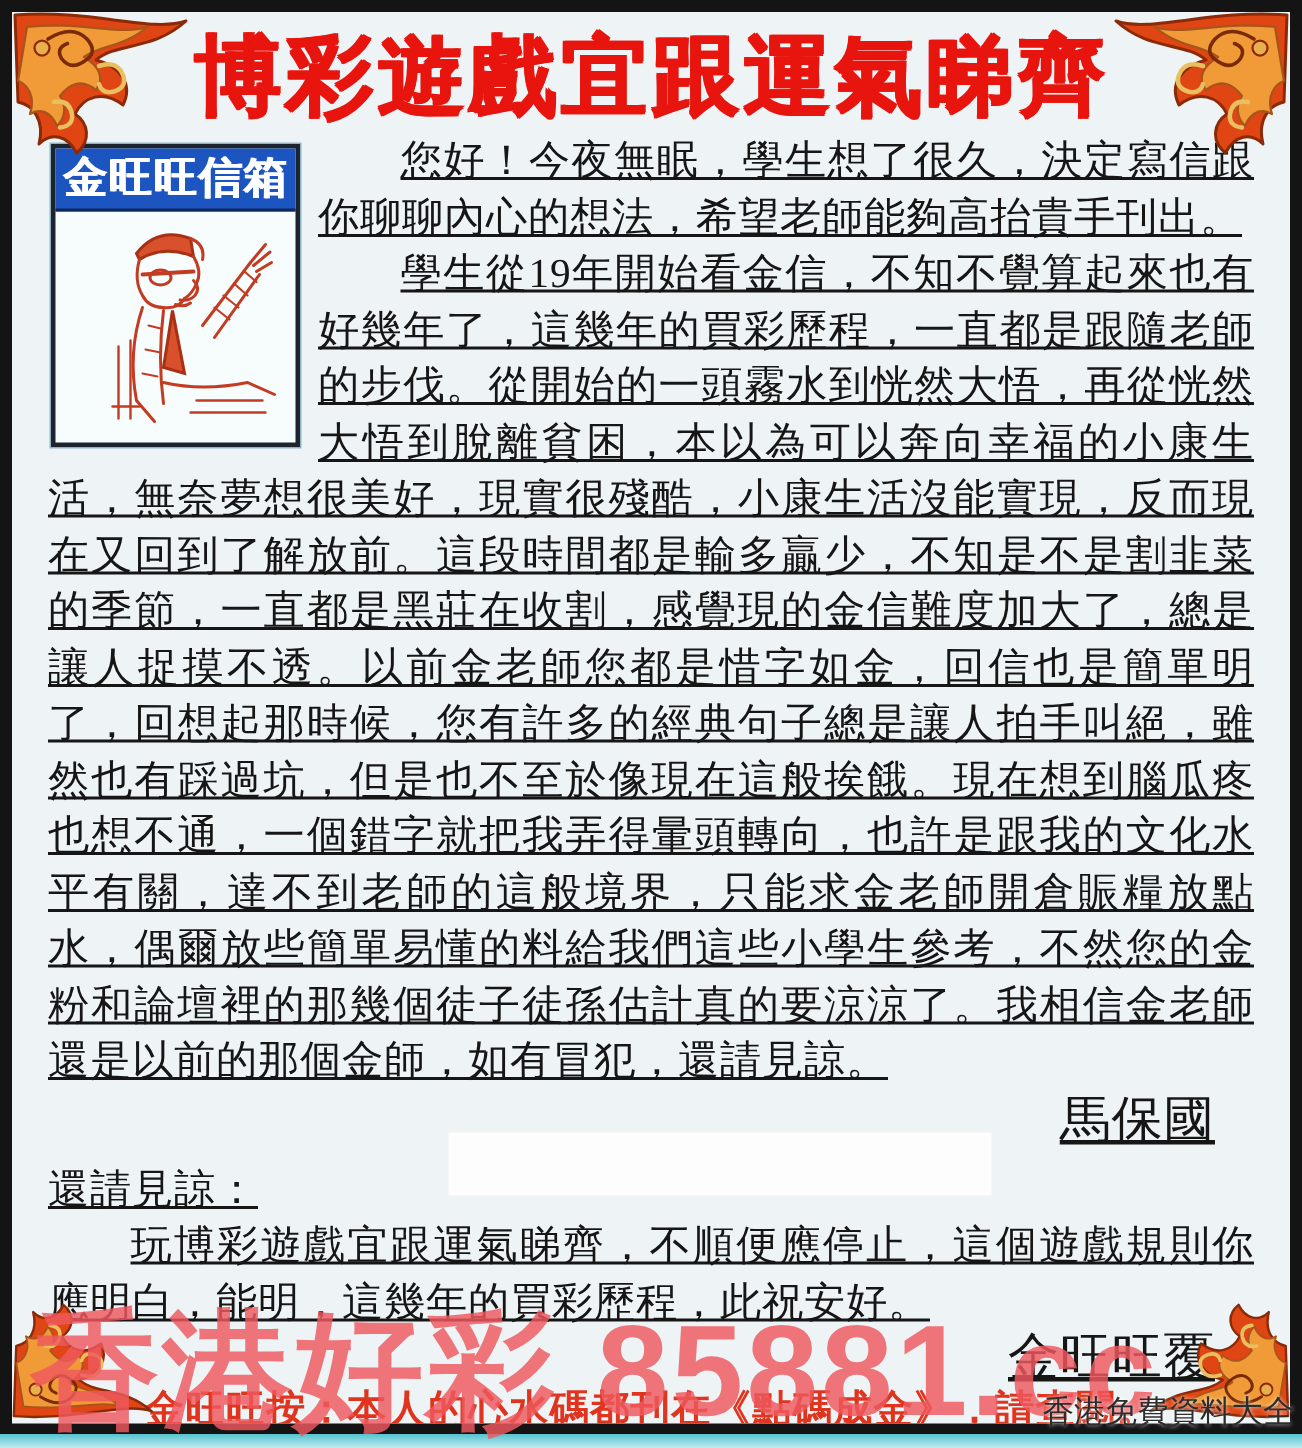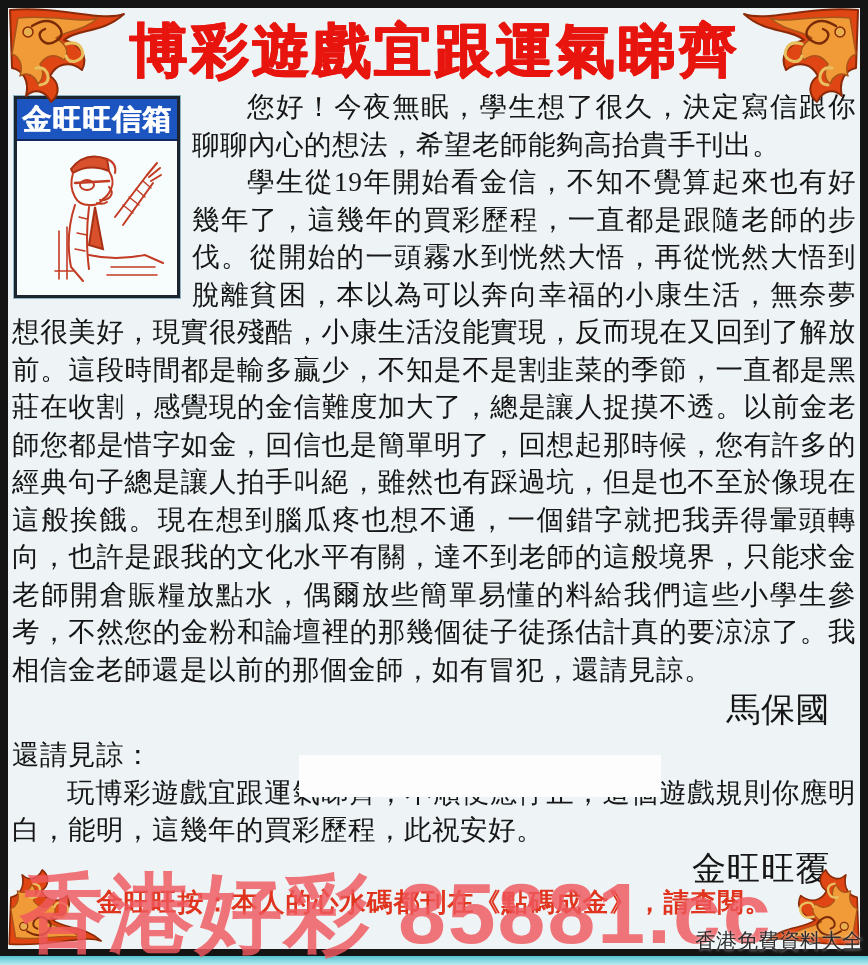--- a/index.html
+++ b/index.html
@@ -6,21 +6,21 @@
   .page{position:relative;width:868px;height:965px;background:#fef9c3;overflow:hidden;
         font-family:"Liberation Serif","DejaVu Serif",serif;}
   .bottom-strip{position:absolute;left:0;right:0;bottom:0;height:9px;
         background:linear-gradient(#53c3cf,#bdeaf0);}
   .frame{position:absolute;left:0;top:0;right:0;bottom:8px;border:8px solid #141414;
         background:#eef4f6;overflow:hidden;}
   .headline{margin:8px 6px 2px;text-align:center;color:#e8140e;
         font-size:58px;line-height:70px;font-weight:900;letter-spacing:3px;
         text-shadow:1.6px 0 0 #e8140e,0 1.2px 0 #e8140e,1.2px 1.2px 0 #e8140e;
         font-family:"Liberation Serif","DejaVu Serif",serif;}
-  .content{padding:0 4px;color:#161616;}
+  .content{padding:0 24px;color:#161616;text-decoration:underline;}
   .body-text{font-size:27.5px;line-height:37.5px;text-align:justify;letter-spacing:.5px;}
   .para{text-indent:2em;margin:0;}
   .salutation{margin:0;}
   
   .mailbox{float:left;width:160px;margin:8px 12px 4px 2px;border:3px solid #1c2430;
         background:#f7fcfd;box-shadow:0 0 0 1px #8fb3c2;}
   .mailbox-header{background:#1d55c0;border-bottom:2px solid #12275e;color:#ffffff;
         font-size:29px;line-height:40px;font-weight:bold;text-align:center;letter-spacing:1px;
         font-family:"Liberation Sans","DejaVu Sans",sans-serif;
         text-shadow:1px 0 0 #fff;}

